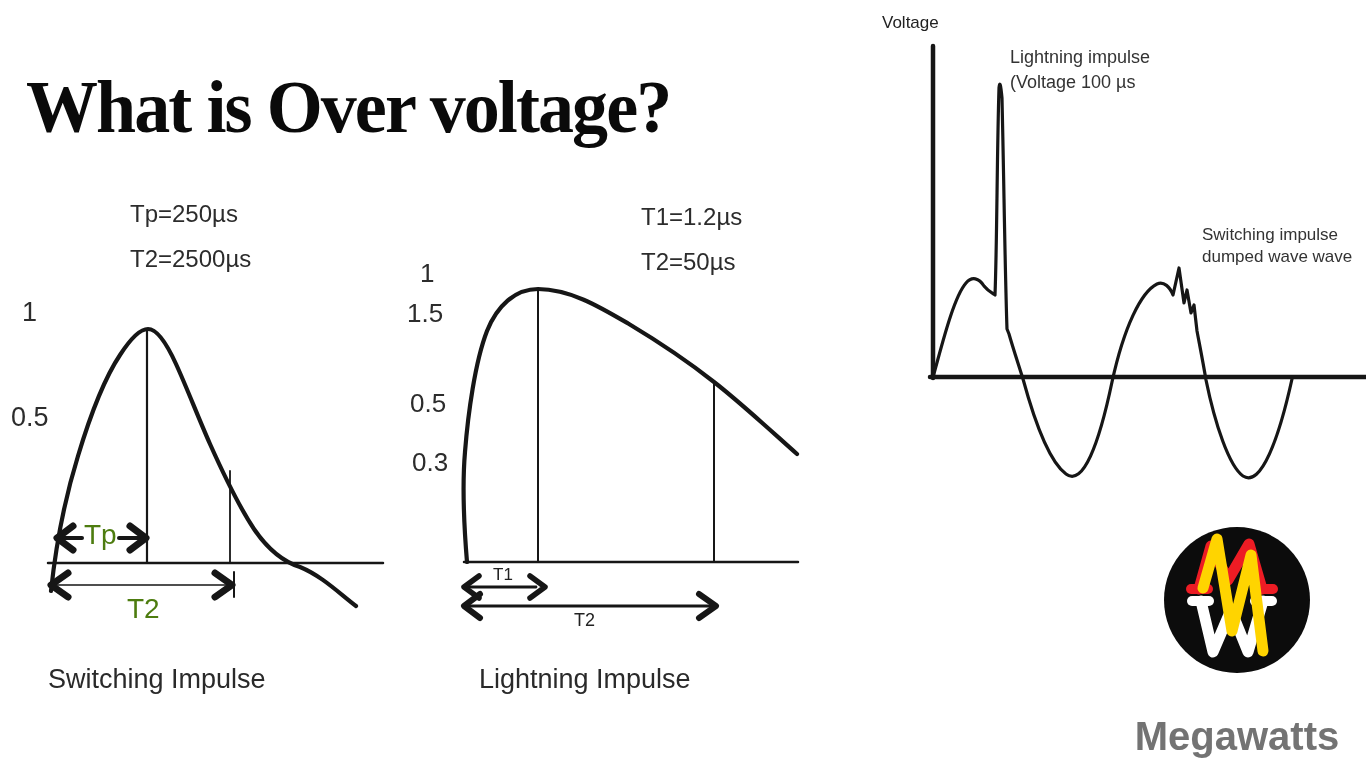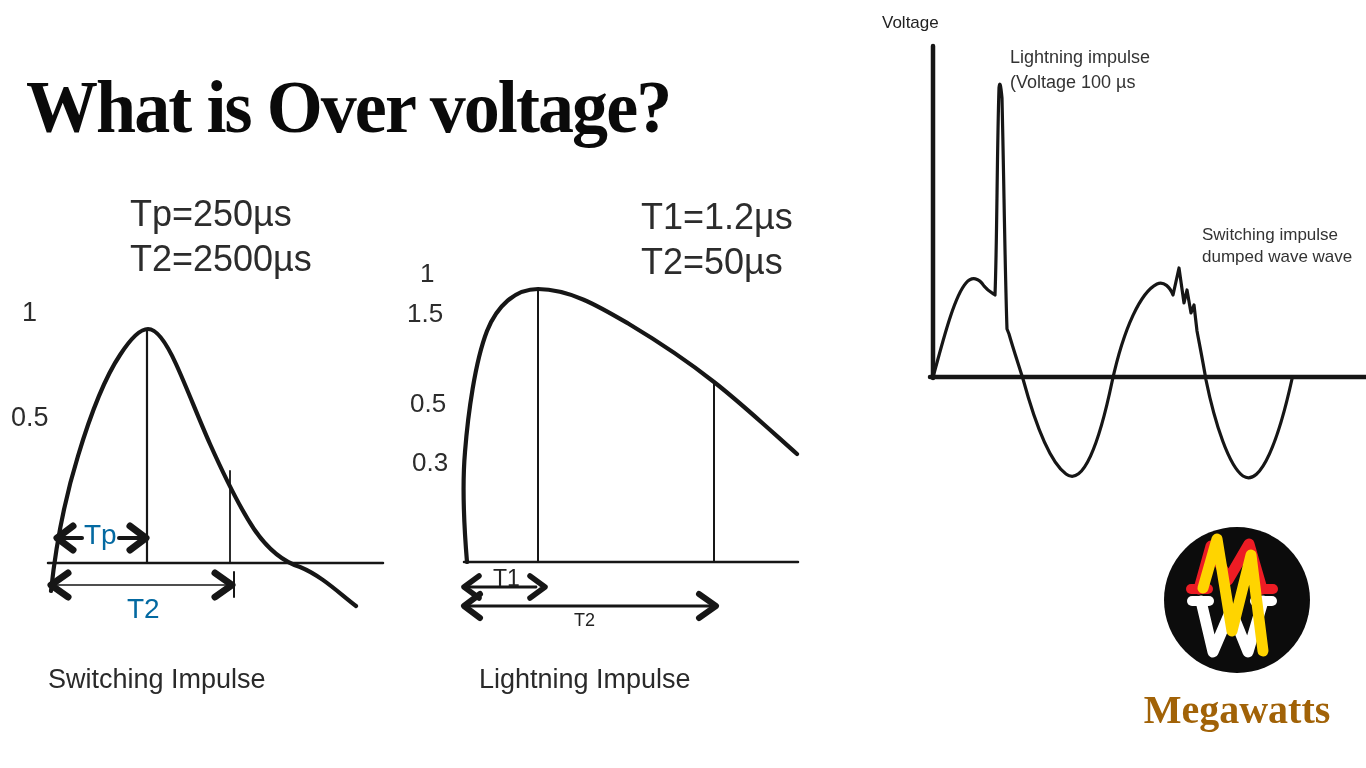--- a/index.html
+++ b/index.html
@@ -10,32 +10,32 @@
   .art{position:absolute;left:0;top:0;width:1366px;height:768px;}
   .art path, .art line{fill:none;stroke-linecap:round;stroke-linejoin:round;}
   .logo-stroke{stroke-linecap:butt;stroke-linejoin:miter;stroke-miterlimit:3;}
   .txt{position:absolute;color:#2e2e2e;white-space:nowrap;}
   .page-title{
     position:absolute;left:26px;top:14px;
     font-family:"Liberation Serif",serif;font-weight:700;font-size:75px;
     letter-spacing:-2px;color:#0a0a0a;white-space:nowrap;
     transform:scaleX(0.96);transform-origin:left top;
   }
-  .params{font-size:36px;line-height:45px;color:#2c2c2c;}
+  .params{font-size:24px;line-height:45px;color:#2c2c2c;}
   .ylab{font-size:27px;color:#2c2c2c;}
   .ylab-mid{font-size:26px;color:#2c2c2c;}
-  .arrowlab{font-size:28px;color:#0369a1;}
-  .arrowlab-sm{font-size:23px;color:#222;}
+  .arrowlab{font-size:28px;color:#4d7c0f;}
+  .arrowlab-sm{font-size:17px;color:#222;}
   .caption{font-size:27px;color:#2a2a2a;}
   .vaxis-label{font-size:17px;color:#222;}
   .note{font-size:18px;line-height:25px;color:#333;}
   .note-sm{font-size:17px;line-height:22px;color:#333;}
   .brand{
-    position:absolute;font-family:Liberation Serif, serif;font-weight:700;
-    font-size:40px;color:#a16207;text-align:center;white-space:nowrap;
+    position:absolute;font-family:Liberation Sans, sans-serif;font-weight:700;
+    font-size:40px;color:#737373;text-align:center;white-space:nowrap;margin-top:28px;
   }
 </style>
 </head>
 <body>
 
 <div class="canvas">
 
   <svg class="art" viewBox="0 0 1366 768" aria-hidden="true">
 
     <g stroke="#161616">

